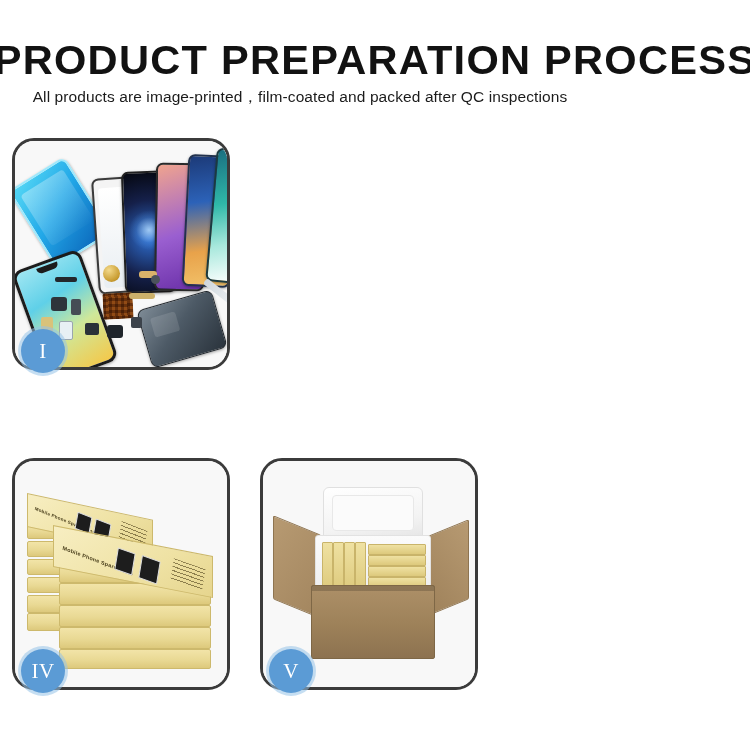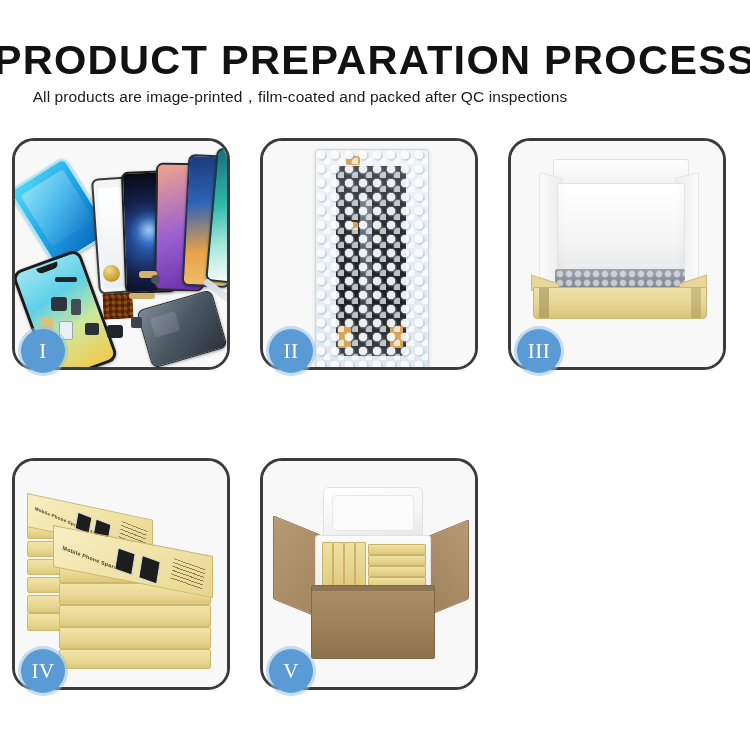--- a/index.html
+++ b/index.html
@@ -321,51 +321,21 @@
         <div class="prt h"></div>
         <div class="prt i"></div>
         <div class="prt j"></div>
         <div class="prt k"></div>
         <div class="driver"></div>
       </div>
     </div>
     <div class="badge">I</div>
   </div>
 
-  <div class="panel p2">
-    <div class="panel-inner">
-      <div class="bag">
-        <div class="lcd"></div>
-        <div class="flex"></div>
-        <div class="tab1"></div>
-        <div class="tab2"></div>
-        <div class="tab3"></div>
-        <div class="tab4"></div>
-        <div class="bubbles2"></div>
-        <div class="bubbles"></div>
-      </div>
-    </div>
-    <div class="badge">II</div>
-  </div>
-
-  <div class="panel p3">
-    <div class="panel-inner">
-      <div class="obox">
-        <div class="lidflap"></div>
-        <div class="wall-l"></div>
-        <div class="wall-r"></div>
-        <div class="foam"></div>
-        <div class="bubwrap"></div>
-        <div class="ledge-l"></div>
-        <div class="ledge-r"></div>
-        <div class="front"></div>
-      </div>
-    </div>
-    <div class="badge">III</div>
-  </div>
+
 
   <div class="panel p4">
     <div class="panel-inner">
       <div class="stack">
 
         <div class="sb" style="left:6px;top:52px;width:112px;height:14px;"></div>
         <div class="sb" style="left:6px;top:70px;width:112px;height:14px;"></div>
         <div class="sb" style="left:6px;top:88px;width:112px;height:14px;"></div>
         <div class="sb" style="left:6px;top:106px;width:112px;height:14px;"></div>
         <div class="sb" style="left:6px;top:124px;width:112px;height:16px;"></div>

